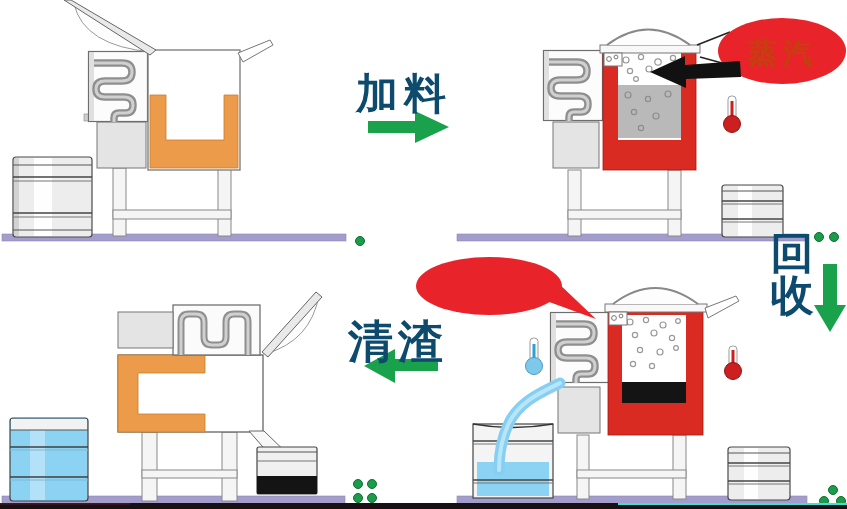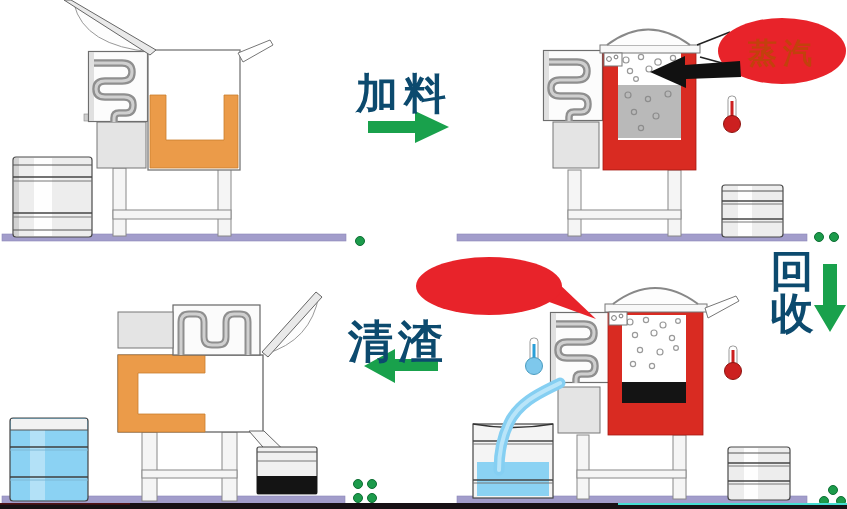--- a/index.html
+++ b/index.html
@@ -4,21 +4,21 @@
 <style>
   html,body{margin:0;padding:0;background:#ffffff;}
   #stage{
     position:relative;width:847px;height:509px;overflow:hidden;background:#ffffff;
     font-family:"Liberation Sans","DejaVu Sans",sans-serif;
   }
   #diagram-svg{position:absolute;left:0;top:0;z-index:1;}
   .label{position:absolute;z-index:2;font-weight:bold;color:#0c4a6e;user-select:none;}
   #label-feed{left:356px;top:66px;font-size:42px;letter-spacing:6px;}
   #label-slag{left:348px;top:312px;font-size:45px;letter-spacing:5px;}
-  #label-recycle{left:768px;top:250px;width:48px;font-size:43px;line-height:0.98;
+  #label-recycle{left:768px;top:232px;width:48px;font-size:43px;line-height:0.98;
                  word-break:break-all;text-align:center;}
   #label-steam{left:722px;top:34px;width:122px;font-size:29px;letter-spacing:6px;
                color:#c2410c;text-align:center;}
   #label-cooling{left:424px;top:269px;width:130px;font-size:29px;letter-spacing:5px;
                  color:#400d0d;text-align:center;}
 </style>
 </head>
 <body>
 
 <div id="stage">

